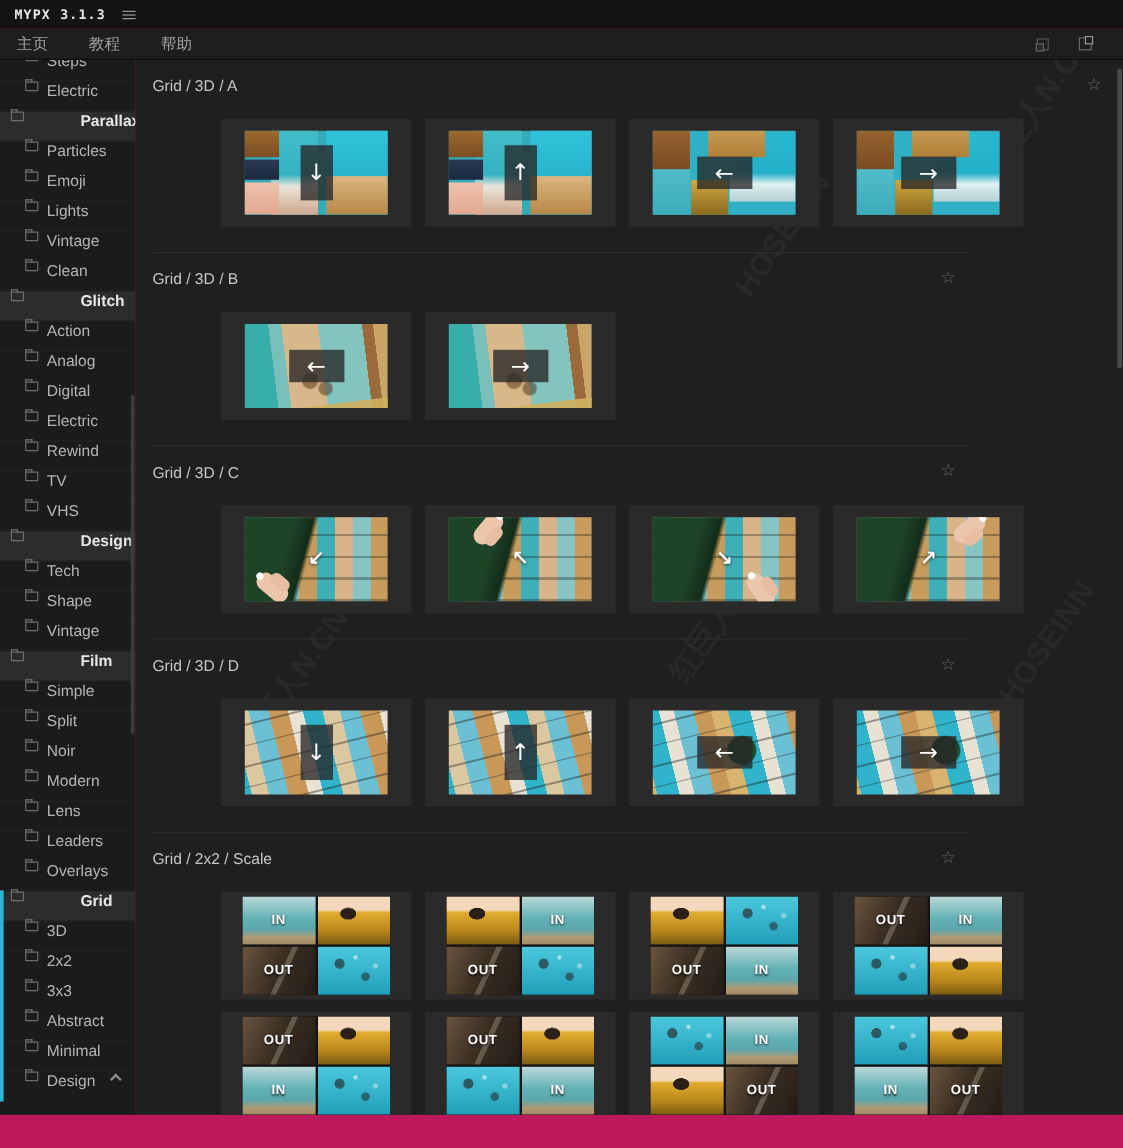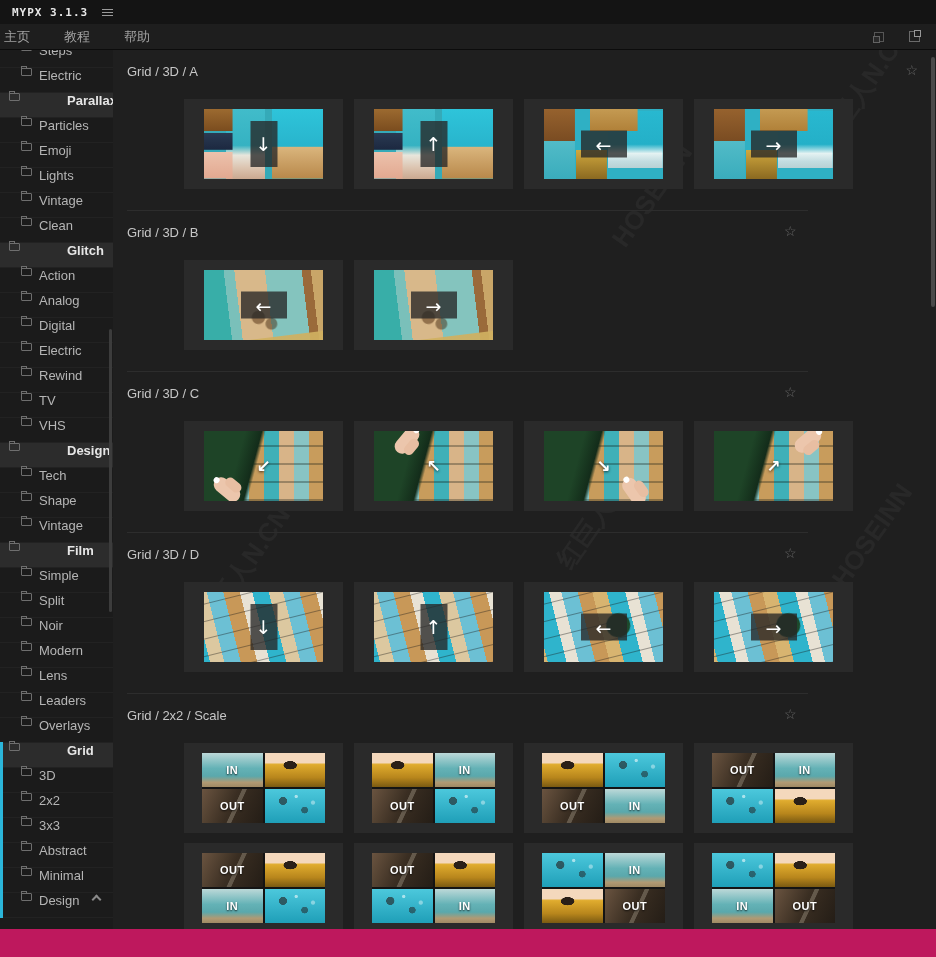--- a/index.html
+++ b/index.html
@@ -8,21 +8,21 @@
   .window { position:relative; width:936px; height:957px; background:#be185d; }
 
   
   .titlebar { height:24px; background:#141414; display:flex; align-items:center; padding-left:12px; }
   .title-text { color:#e8e8e8; font:bold 11px "DejaVu Sans Mono", monospace; letter-spacing:1px; }
   .hamburger { margin-left:14px; width:11px; cursor:pointer; }
   .hamburger i { display:block; height:1px; background:#9a9a9a; margin:2px 0; }
 
   
   .menubar { height:26px; background:#1e1e1e; border-bottom:1px solid #0c0c0c;
-    display:flex; align-items:center; padding:0 4px; }
+    display:flex; align-items:center; padding:0 14px; }
   .menu-item { color:#a2a2a2; font-size:13px; margin-right:34px; cursor:pointer; }
   .menubar-right { margin-left:auto; display:flex; align-items:center; gap:25px; padding-right:12px; }
   .win1 { width:10px; height:10px; border:1px solid #565656; position:relative; }
   .win1::after { content:''; position:absolute; left:-2px; bottom:-2px; width:5px; height:5px;
     background:#2a2a2a; border:1px solid #636363; }
   .win2 { width:11px; height:11px; border:1px solid #6a6a6a; position:relative; }
   .win2::after { content:''; position:absolute; right:-2px; top:-2px; width:5px; height:5px;
     background:#1e1e1e; border:1px solid #989898; }
 
   
@@ -124,21 +124,21 @@
   .arrow { position:absolute; left:50%; top:50%; transform:translate(-50%,-50%);
     display:flex; align-items:center; justify-content:center; color:#fff;
     background:rgba(38,38,38,.78); font-size:19px;
     font-family:"DejaVu Sans", sans-serif; }
   .arrow.vert  { width:27px; height:46px; }
   .arrow.horiz { width:46px; height:27px; }
   .arrow.diag  { background:none; font-size:17px; font-weight:bold;
     text-shadow:0 1px 3px rgba(0,0,0,.7); }
 
   
-  .g2 { position:relative; width:123px; height:70px; display:grid;
+  .g2 { position:relative; width:123px; height:82px; display:grid;
     grid-template-columns:1fr 1fr; grid-template-rows:1fr 1fr; gap:2px; background:#141414; overflow:hidden; }
   .cell { position:relative; }
   .cell-label { position:absolute; left:0; right:0; top:50%; transform:translateY(-50%);
     text-align:center; color:#fff; font-size:11px; font-weight:bold; letter-spacing:.5px;
     text-shadow:0 1px 2px rgba(0,0,0,.8); }
   .c-beach { background:linear-gradient(180deg,#bcd8d8 0%,#64b2b6 45%,#5aa8ac 68%,#b09a74 86%,#a08a64 100%); }
   .c-field { background:
     radial-gradient(ellipse at 42% 36%, #2a2018 0 13%, transparent 14%),
     linear-gradient(180deg,#f4d8bc 0 28%,#e0ac2e 34%,#b8861c 72%,#7a5a12 100%); }
   .c-rock { background:

